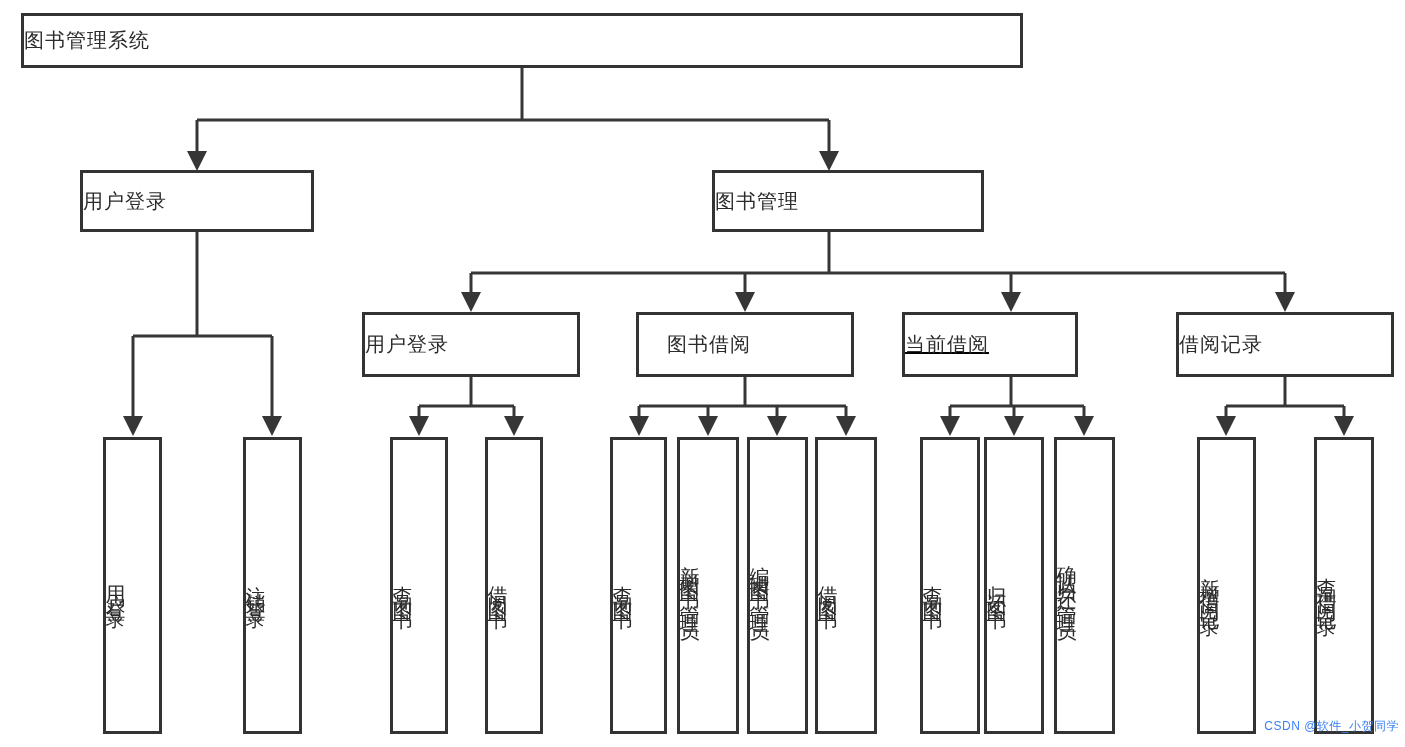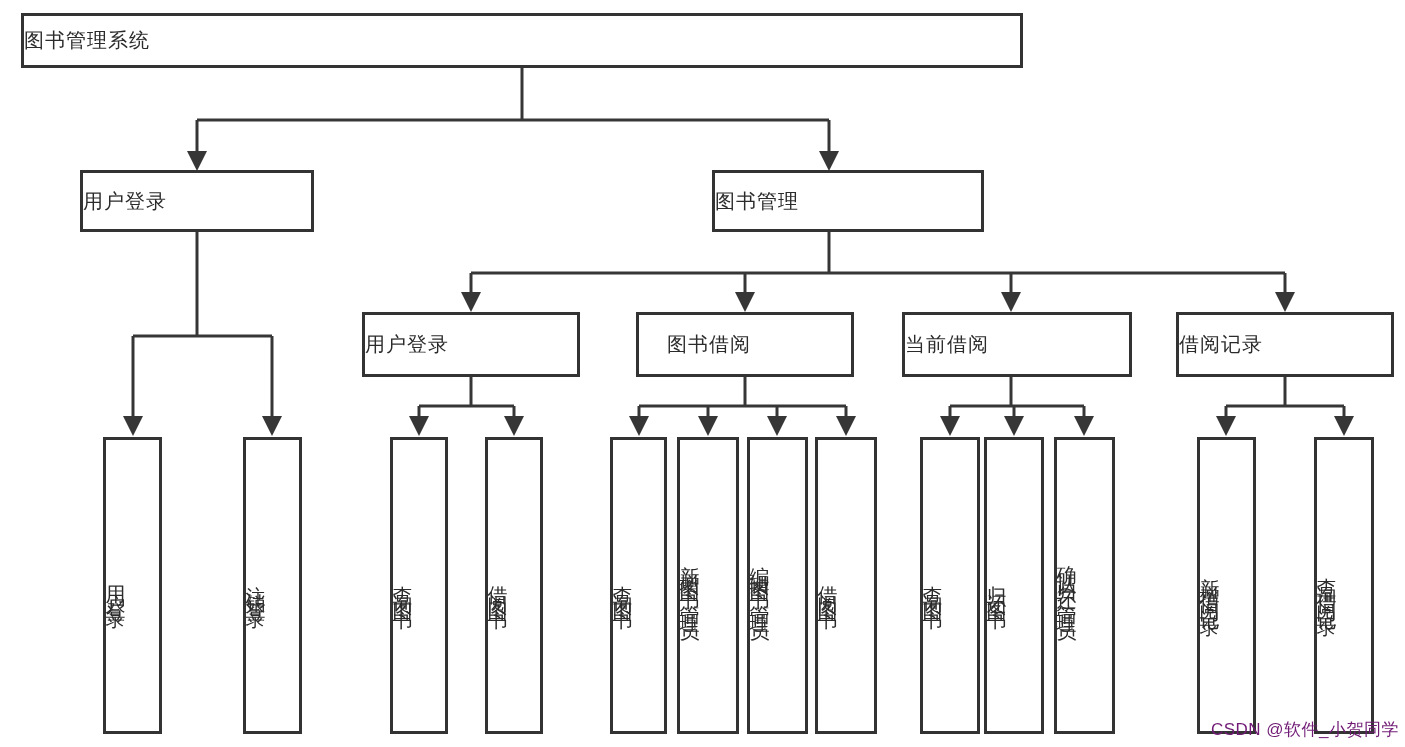--- a/index.html
+++ b/index.html
@@ -41,22 +41,22 @@
     text-orientation: mixed;
     font-size: 20px;
     letter-spacing: 8px;
     line-height: 1;
     color: #2b2b2b;
   }
   .watermark {
     position: absolute;
     top: 718px;
     right: 6px;
-    font-size: 17px;
-    color: #701a75;
+    font-size: 12px;
+    color: #3b82f6;
     letter-spacing: 0.5px;
     white-space: nowrap;
     text-align: right;
   }
 </style>
 </head>
 <body>
 
 <div class="stage">
 
@@ -146,21 +146,21 @@
   <div class="box" style="left:712px; top:170px; width:272px; height:62px;">
     <span class="box-label">图书管理</span>
   </div>
 
   <div class="box" style="left:362px; top:312px; width:218px; height:65px;">
     <span class="box-label">用户登录</span>
   </div>
   <div class="box" style="left:636px; top:312px; width:218px; height:65px;padding-left:28px;">
     <span class="box-label">图书借阅</span>
   </div>
-  <div class="box" style="left:902px; top:312px; width:230px; height:65px;">
+  <div class="box" style="left:902px; top:312px; width:176px; height:65px;text-decoration:underline;">
     <span class="box-label">当前借阅</span>
   </div>
   <div class="box" style="left:1176px; top:312px; width:218px; height:65px;">
     <span class="box-label">借阅记录</span>
   </div>
 
   <div class="box leaf" style="left:103px; top:437px; width:59px; height:297px;">
     <span class="leaf-label">用户登录</span>
   </div>
   <div class="box leaf" style="left:243px; top:437px; width:59px; height:297px;">

